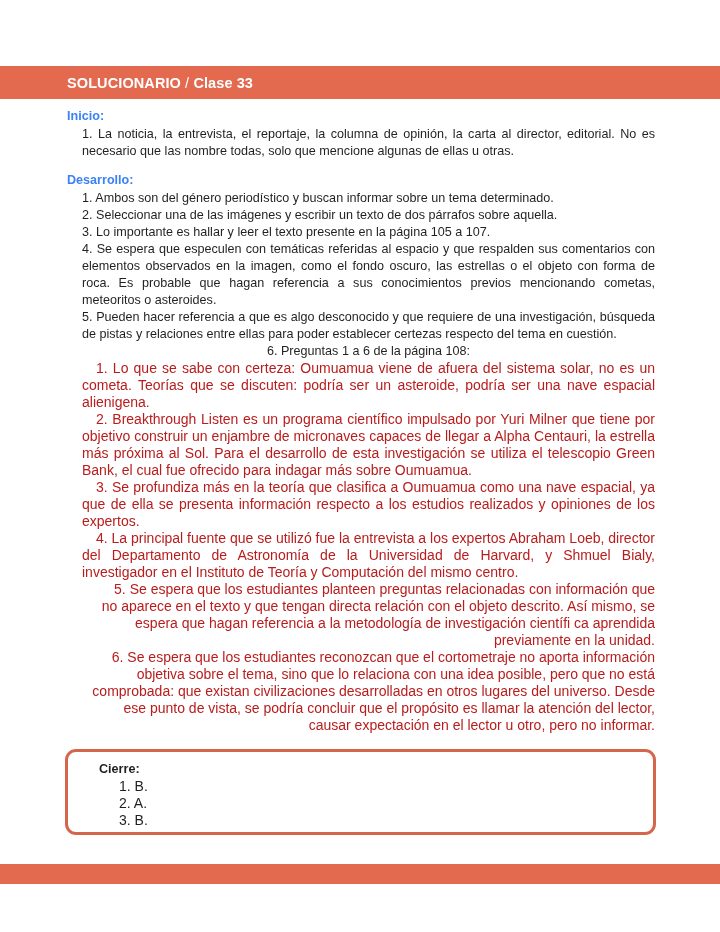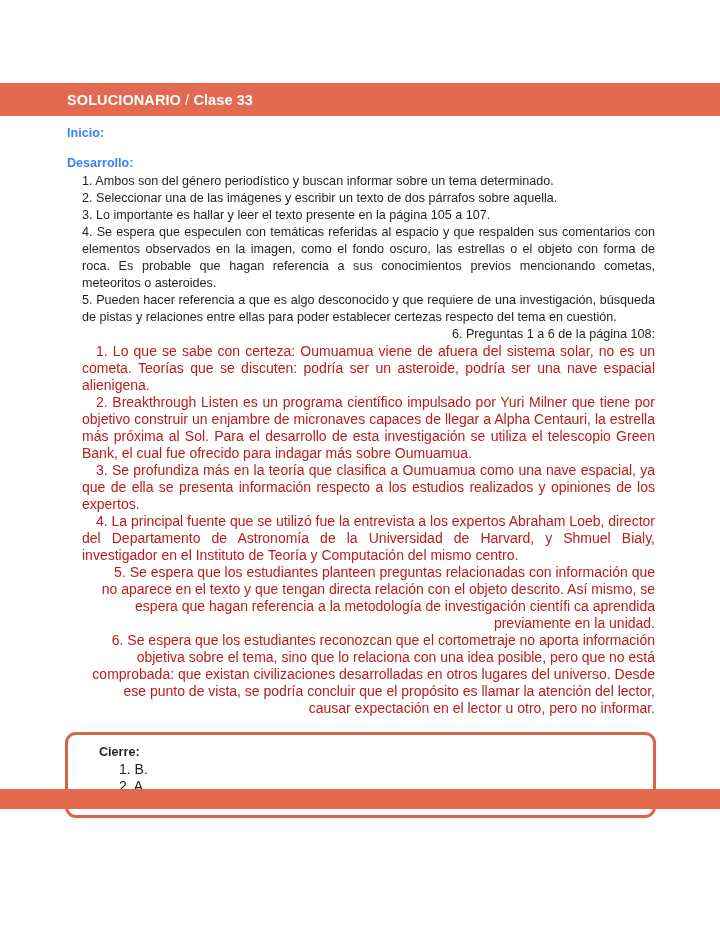--- a/index.html
+++ b/index.html
@@ -13,23 +13,22 @@
     background: #ffffff;
     font-family: "Liberation Sans", sans-serif;
     color: #231f20;
     overflow: hidden;
     position: relative;
   }
 
   .page {
     position: relative;
     width: 720px;
-    height: 792px;
+    height: 884px;
     box-sizing: border-box;
-    margin-top: 17px;
   }
 
   
   .top-margin {
     height: 66px;
     width: 100%;
     background: #ffffff;
   }
 
   
@@ -80,21 +79,21 @@
   .item {
     font-size: 12.6px;
     line-height: 17px;
     margin: 0;
     color: #231f20;
     padding-left: 15px;
     text-align: justify;
     text-justify: inter-word;
   }
   .item.ragged {
-    text-align: right;
+    text-align: center;
   }
 
   
   .subitem {
     font-size: 14px;
     line-height: 17px;
     margin: 0;
     color: #b91c1c;
     padding-left: 15px;
     text-indent: 14px;
@@ -153,20 +152,21 @@
   <div class="header-bar">
     <div class="header-title">
       <span class="strong">SOLUCIONARIO</span><span class="sep"> / </span><span class="sub">Clase 33</span>
     </div>
   </div>
 
   <div class="content">
 
     <div>
       <p class="section-heading">Inicio:</p>
+      <p class="item">1. La noticia, la entrevista, el reportaje, la columna de opinión, la carta al director, editorial. No es necesario que las nombre todas, solo que mencione algunas de ellas u otras.</p>
     </div>
 
     <div class="block-gap"></div>
 
     <div>
       <p class="section-heading">Desarrollo:</p>
       <p class="item">1. Ambos son del género periodístico y buscan informar sobre un tema determinado.</p>
       <p class="item">2. Seleccionar una de las imágenes y escribir un texto de dos párrafos sobre aquella.</p>
       <p class="item">3. Lo importante es hallar y leer el texto presente en la página 105 a 107.</p>
       <p class="item">4. Se espera que especulen con temáticas referidas al espacio y que respalden sus comentarios con elementos observados en la imagen, como el fondo oscuro, las estrellas o el objeto con forma de roca. Es probable que hagan referencia a sus conocimientos previos mencionando cometas, meteoritos o asteroides.</p>

